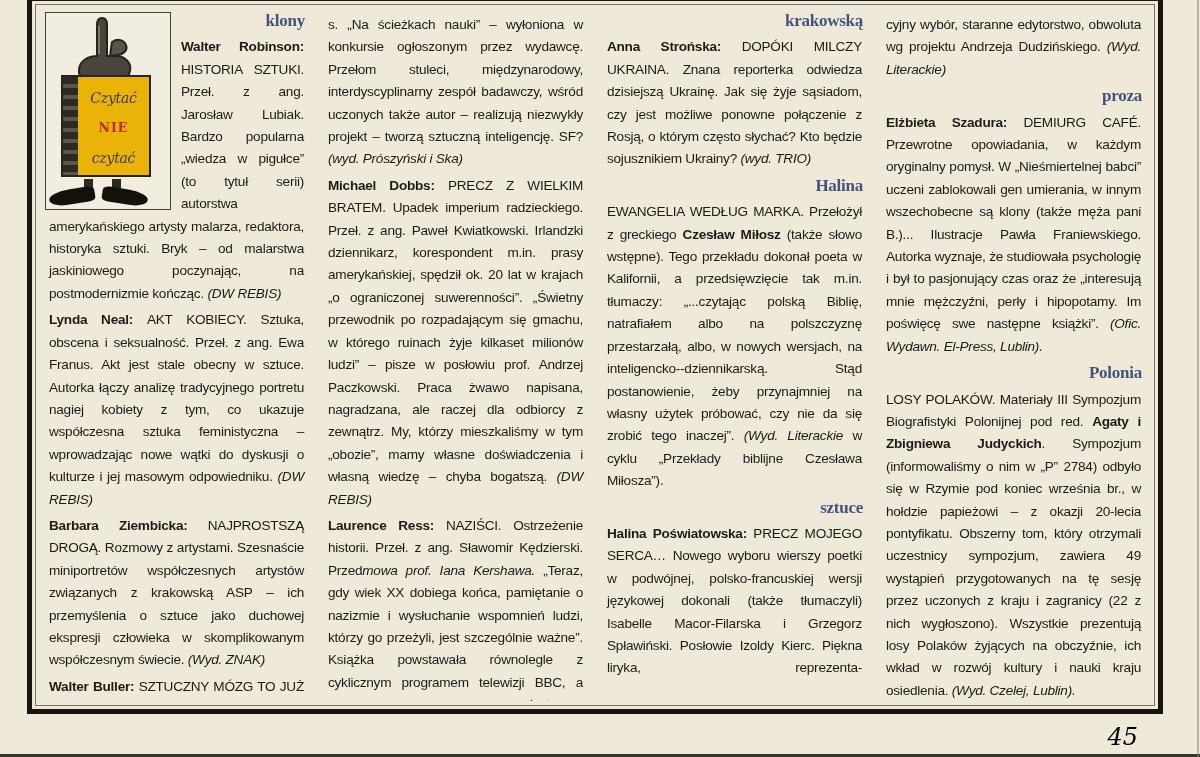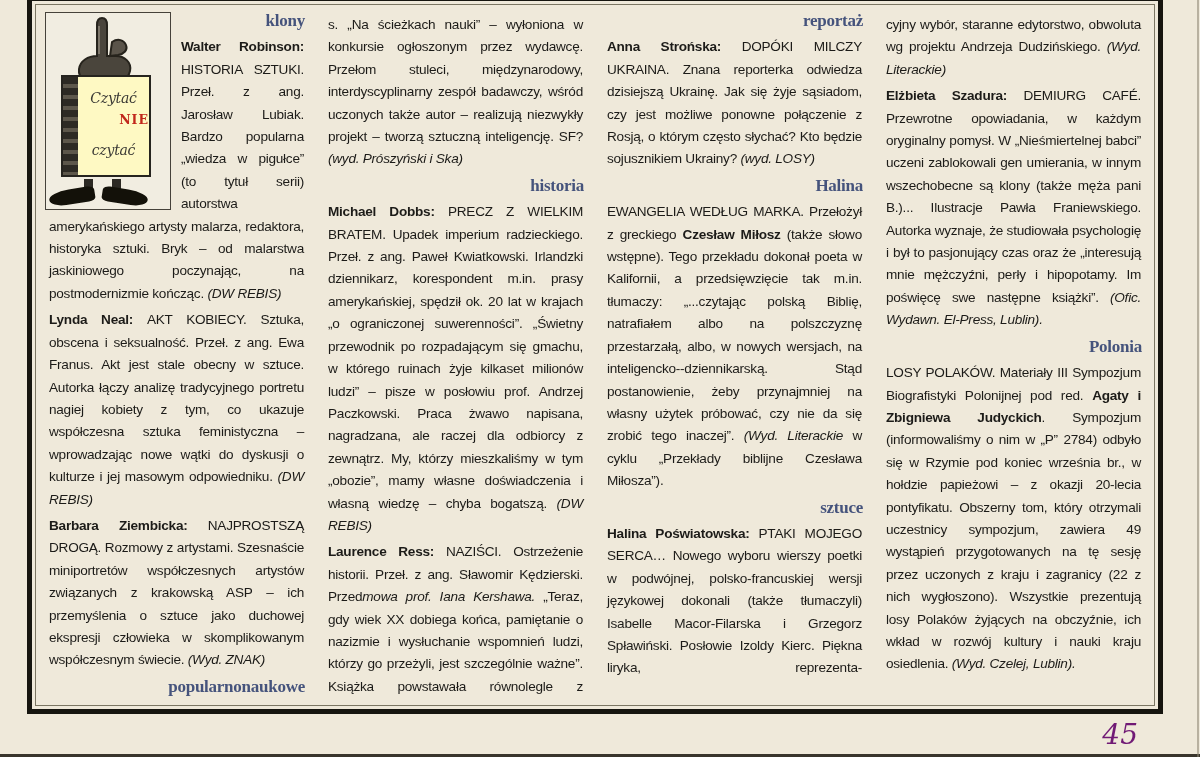--- a/index.html
+++ b/index.html
@@ -40,44 +40,44 @@
   }
   
   .illu-box{
     float:left;width:124px;height:196px;
     border:1px solid #46423a;background:#f1ede1;
     margin:2px 10px 4px 0;position:relative;
   }
   .hand{position:absolute;top:3px;left:20px;width:84px;height:72px;}
   .book{
     position:absolute;top:62px;left:15px;width:90px;height:102px;
-    background:#fef9c3;border:2px solid #26241f;box-sizing:border-box;
+    background:#eab308;border:2px solid #26241f;box-sizing:border-box;
   }
   .spine{
     position:absolute;left:0;top:0;width:15px;height:100%;
     background:repeating-linear-gradient(180deg,#2d2a24 0 7px,#5d574b 7px 11px);
   }
   .cover{position:absolute;left:15px;right:0;top:0;bottom:0;text-align:center;}
   .cov{font-family:"DejaVu Serif","Liberation Serif",serif;font-style:italic;
        font-size:14px;color:#3b3a35;margin-top:10px;}
   .cov.nie{font-style:normal;font-weight:700;font-size:12.5px;
-       color:var(--nie-red,#c1271b);letter-spacing:1px;margin-top:0;text-align:right;}
+       color:var(--nie-red,#c1271b);letter-spacing:1px;margin-top:8px;}
   .cov.nie + .cov{margin-top:7px;}
   .ankle{position:absolute;width:9px;height:16px;background:#2c2923;bottom:14px;}
   .a1{left:38px;} .a2{left:66px;}
   .shoe{position:absolute;bottom:5px;width:46px;height:15px;background:#131109;}
   .shoe-l{left:3px;transform:rotate(-9deg);
     border-radius:90% 30% 30% 70% / 100% 55% 45% 100%;}
   .shoe-r{left:56px;transform:rotate(9deg);
     border-radius:30% 90% 70% 30% / 55% 100% 100% 45%;}
   
   .page-number{
     position:absolute;right:62px;bottom:6px;
     font-family:"DejaVu Serif","Liberation Serif",serif;
-    font-style:italic;font-size:28px;color:#701a75;
+    font-style:italic;font-size:24px;color:#000000;
   }
   .scan-bottom{position:absolute;left:0;bottom:0;width:100%;height:3px;background:#39352c;}
   .scan-right{position:absolute;right:1px;top:0;width:2px;height:100%;background:#8a8371;opacity:.55;}
 </style>
 </head>
 <body>
 
 <div class="page">
   <div class="frame">
     <div class="frame-inner"></div>
@@ -100,40 +100,39 @@
           </div>
           <div class="ankle a1"></div>
           <div class="ankle a2"></div>
           <div class="shoe shoe-l"></div>
           <div class="shoe shoe-r"></div>
         </div>
       <div class="section-header">klony</div>
           <p class="review"><span class="s-b">Walter Robinson: </span><span class="s-n">HISTORIA SZTUKI. Przeł. z ang. Jarosław Lubiak. Bardzo popularna „wiedza w pigułce” (to tytuł serii) autorstwa amerykańskiego artysty malarza, redaktora, historyka sztuki. Bryk – od malarstwa jaskiniowego poczynając, na postmodernizmie kończąc. </span><span class="s-i">(DW REBIS)</span></p>
           <p class="review"><span class="s-b">Lynda Neal: </span><span class="s-n">AKT KOBIECY. Sztuka, obscena i seksualność. Przeł. z ang. Ewa Franus. Akt jest stale obecny w sztuce. Autorka łączy analizę tradycyjnego portretu nagiej kobiety z tym, co ukazuje współczesna sztuka feministyczna – wprowadzając nowe wątki do dyskusji o kulturze i jej masowym odpowiedniku. </span><span class="s-i">(DW REBIS)</span></p>
           <p class="review"><span class="s-b">Barbara Ziembicka: </span><span class="s-n">NAJPROSTSZĄ DROGĄ. Rozmowy z artystami. Szesnaście miniportretów współczesnych artystów związanych z krakowską ASP – ich przemyślenia o sztuce jako duchowej ekspresji człowieka w skomplikowanym współczesnym świecie. </span><span class="s-i">(Wyd. ZNAK)</span></p>
-          <div class="section-header">popularnonaukowe</div>
           <p class="review cont"><span class="s-b">Walter Buller: </span><span class="s-n">SZTUCZNY MÓZG TO JUŻ NIE FANTAZJE. Halina ukazała się w</span></p>
         </div>
 
       <div class="text-column">
           <p class="review"><span class="s-n">s. „Na ścieżkach nauki” – wyłoniona w konkursie ogłoszonym przez wydawcę. Przełom stuleci, międzynarodowy, interdyscyplinarny zespół badawczy, wśród uczonych także autor – realizują niezwykły projekt – tworzą sztuczną inteligencję. SF? </span><span class="s-i">(wyd. Prószyński i Ska)</span></p>
-          <div class="section-header">historia</div>
           <p class="review"><span class="s-b">Michael Dobbs: </span><span class="s-n">PRECZ Z WIELKIM BRATEM. Upadek imperium radzieckiego. Przeł. z ang. Paweł Kwiatkowski. Irlandzki dziennikarz, korespondent m.in. prasy amerykańskiej, spędził ok. 20 lat w krajach „o ograniczonej suwerenności”. „Świetny przewodnik po rozpadającym się gmachu, w którego ruinach żyje kilkaset milionów ludzi” – pisze w posłowiu prof. Andrzej Paczkowski. Praca żwawo napisana, nagradzana, ale raczej dla odbiorcy z zewnątrz. My, którzy mieszkaliśmy w tym „obozie”, mamy własne doświadczenia i własną wiedzę – chyba bogatszą. </span><span class="s-i">(DW REBIS)</span></p>
           <p class="review cont"><span class="s-b">Laurence Ress: </span><span class="s-n">NAZIŚCI. Ostrzeżenie historii. Przeł. z ang. Sławomir Kędzierski. Przed</span><span class="s-i">mowa prof. Iana Kershawa. </span><span class="s-n">„Teraz, gdy wiek XX dobiega końca, pamiętanie o nazizmie i wysłuchanie wspomnień ludzi, którzy go przeżyli, jest szczególnie ważne”. Książka powstawała równolegle z cyklicznym programem telewizji BBC, a rozmowy rejestrowa-</span></p>
         </div>
       <div class="text-column">
-          <div class="section-header">reportaż</div>
-          <p class="review"><span class="s-b">Anna Strońska: </span><span class="s-n">DOPÓKI MILCZY UKRAINA. Znana reporterka odwiedza dzisiejszą Ukrainę. Jak się żyje sąsiadom, czy jest możliwe ponowne połączenie z Rosją, o którym często słychać? Kto będzie sojusznikiem Ukrainy? </span><span class="s-i">(wyd. LOSY)</span></p>
+          <div class="section-header">krakowską</div>
+          <p class="review"><span class="s-b">Anna Strońska: </span><span class="s-n">DOPÓKI MILCZY UKRAINA. Znana reporterka odwiedza dzisiejszą Ukrainę. Jak się żyje sąsiadom, czy jest możliwe ponowne połączenie z Rosją, o którym często słychać? Kto będzie sojusznikiem Ukrainy? </span><span class="s-i">(wyd. TRIO)</span></p>
           <div class="section-header">Halina</div>
           <p class="review"><span class="s-n">EWANGELIA WEDŁUG MARKA. Przełożył z greckiego </span><span class="s-b">Czesław Miłosz </span><span class="s-n">(także słowo wstępne). Tego przekładu dokonał poeta w Kalifornii, a przedsięwzięcie tak m.in. tłumaczy: „...czytając polską Biblię, natrafiałem albo na polszczyznę przestarzałą, albo, w nowych wersjach, na inteligencko--dziennikarską. Stąd postanowienie, żeby przynajmniej na własny użytek próbować, czy nie da się zrobić tego inaczej”. </span><span class="s-i">(Wyd. Literackie </span><span class="s-n">w cyklu „Przekłady biblijne Czesława Miłosza”).</span></p>
           <div class="section-header">sztuce</div>
-          <p class="review cont"><span class="s-b">Halina Poświatowska: </span><span class="s-n">PTAKI MOJEGO SERCA… Nowego wyboru wierszy poetki w podwójnej, polsko-francuskiej wersji językowej dokonali (także tłumaczyli) Isabelle Macor-Filarska i Grzegorz Spławiński. Posłowie Izoldy Kierc. Piękna liryka, reprezenta-</span></p>
+          <p class="review cont"><span class="s-b">Halina Poświatowska: </span><span class="s-n">PRECZ MOJEGO SERCA… Nowego wyboru wierszy poetki w podwójnej, polsko-francuskiej wersji językowej dokonali (także tłumaczyli) Isabelle Macor-Filarska i Grzegorz Spławiński. Posłowie Izoldy Kierc. Piękna liryka, reprezenta-</span></p>
         </div>
       <div class="text-column">
           <p class="review"><span class="s-n">cyjny wybór, staranne edytorstwo, obwoluta wg projektu Andrzeja Dudzińskiego. </span><span class="s-i">(Wyd. Literackie)</span></p>
+          <div class="section-header">proza</div>
           <p class="review"><span class="s-b">Elżbieta Szadura: </span><span class="s-n">DEMIURG CAFÉ. Przewrotne opowiadania, w każdym oryginalny pomysł. W „Nieśmiertelnej babci” uczeni zablokowali gen umierania, w innym wszechobecne są klony (także męża pani B.)... Ilustracje Pawła Franiewskiego. Autorka wyznaje, że studiowała psychologię i był to pasjonujący czas oraz że „interesują mnie mężczyźni, perły i hipopotamy. Im poświęcę swe następne książki”. </span><span class="s-i">(Ofic. Wydawn. El-Press, Lublin).</span></p>
           <div class="section-header">Polonia</div>
           <p class="review"><span class="s-n">LOSY POLAKÓW. Materiały III Sympozjum Biografistyki Polonijnej pod red. </span><span class="s-b">Agaty i Zbigniewa Judyckich</span><span class="s-n">. Sympozjum (informowaliśmy o nim w „P” 2784) odbyło się w Rzymie pod koniec września br., w hołdzie papieżowi – z okazji 20-lecia pontyfikatu. Obszerny tom, który otrzymali uczestnicy sympozjum, zawiera 49 wystąpień przygotowanych na tę sesję przez uczonych z kraju i zagranicy (22 z nich wygłoszono). Wszystkie prezentują losy Polaków żyjących na obczyźnie, ich wkład w rozwój kultury i nauki kraju osiedlenia. </span><span class="s-i">(Wyd. Czelej, Lublin).</span></p>
         </div>
 
     </div>
   </div>
 
   <div class="page-number">45</div>
   <div class="scan-bottom"></div>

